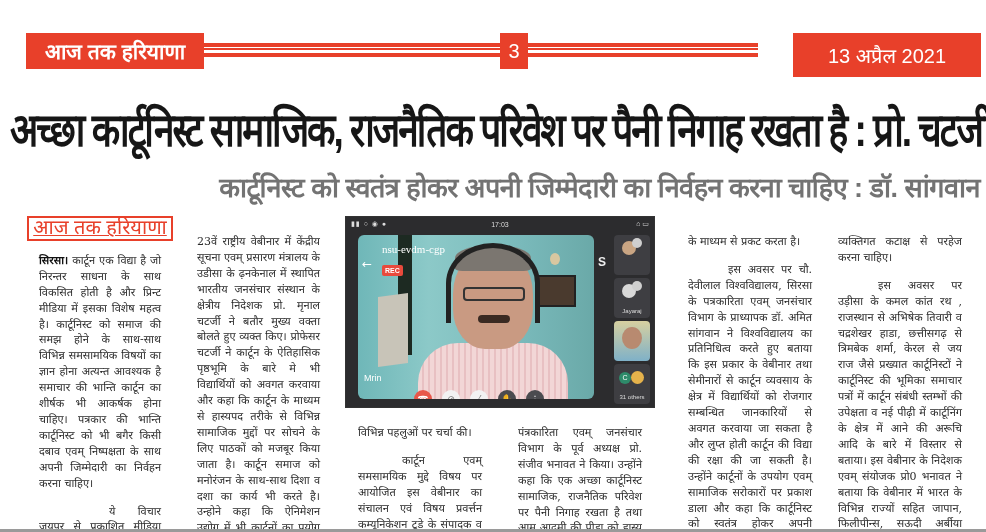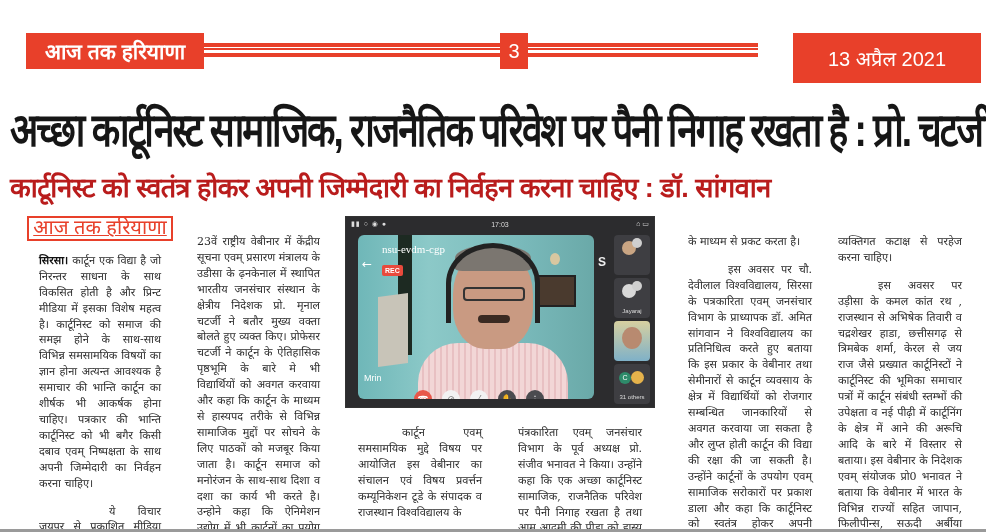--- a/index.html
+++ b/index.html
@@ -8,29 +8,29 @@
 
   
   .masthead { position: absolute; top: 33px; left: 13px; width: 965px; height: 36px; }
   .mh-rule { position: absolute; left: 190px; right: 220px; top: 10px; height: 14px;
              border-top: 4px solid #e8402a; border-bottom: 4px solid #e8402a; }
   .mh-rule::after { content: ""; position: absolute; left: 0; right: 0; top: 1px; height: 2px; background: #e8402a; }
   .mh-box { position: absolute; top: 0; height: 36px; background: #e8402a; color: #fff;
             font-family: "Liberation Sans", sans-serif; font-weight: bold; display: flex; align-items: center; justify-content: center; }
   .mh-brand { left: 13px; width: 178px; font-size: 21px; }
   .mh-page { left: 487px; width: 28px; font-size: 20px; font-weight: normal; }
-  .mh-date { left: 780px; width: 188px; height: 50px; font-size: 20px; font-weight: normal; }
+  .mh-date { left: 780px; width: 188px; height: 44px; font-size: 20px; font-weight: normal; }
 
   
   .headline { position: absolute; top: 96px; left: 10px; width: 970px; text-align: center;
               font-family: "Liberation Sans", sans-serif; font-weight: bold; font-size: 37px;
               letter-spacing: -2px; color: #161616; transform: scaleY(1.25); transform-origin: top; white-space: nowrap; }
-  .subhead { position: absolute; top: 168px; left: 10px; width: 970px; text-align: left;
+  .subhead { position: absolute; top: 168px; left: 10px; width: 970px; text-align: right;
              font-family: "Liberation Sans", sans-serif; font-weight: bold; font-size: 27px;
-             color: #b91c1c; white-space: nowrap; letter-spacing: -0.5px; }
+             color: #737373; white-space: nowrap; letter-spacing: -0.5px; }
 
   
   .col { position: absolute; top: 222px; font-family: "DejaVu Serif", serif; font-size: 11px;
          line-height: 15.9px; color: #2a2a2a; text-align: justify; }
   .col p { margin: 12px; }
   .col .indent { text-indent: 40px; }
   .col-1 { left: 27px; width: 146px; }
   .col-2 { left: 185px; width: 147px; }
   .col-3 { left: 346px; width: 148px; top: 413px; }
   .col-4 { left: 506px; width: 148px; top: 413px; }
@@ -159,20 +159,21 @@
       </div>
     <div class="tile">
         <div class="c-av">C</div>
         <div class="y-av"></div>
         <span class="lbl">31 others</span>
       </div>
   </div>
 </div>
 
 <div class="col col-3">
+  <p>विभिन्न पहलुओं पर चर्चा की।</p>
   <p class="indent" style="text-indent:44px">कार्टून एवम् समसामयिक मुद्दे विषय पर आयोजित इस वेबीनार का संचालन एवं विषय प्रवर्त्तन कम्यूनिकेशन टूडे के संपादक व राजस्थान विश्वविद्यालय के</p>
 </div>
 
 <div class="col col-4">
   <p>पंत्रकारिता एवम् जनसंचार विभाग के पूर्व अध्यक्ष प्रो. संजीव भनावत ने किया। उन्होंने कहा कि एक अच्छा कार्टूनिस्ट सामाजिक, राजनैतिक परिवेश पर पैनी निगाह रखता है तथा आम आदमी की पीड़ा को हास्य व्यंग</p>
 </div>
 
 <div class="col col-5">
   <p>के माध्यम से प्रकट करता है।</p>
   <p class="indent">इस अवसर पर चौ. देवीलाल विश्वविद्यालय, सिरसा के पत्रकारिता एवम् जनसंचार विभाग के प्राध्यापक डॉ. अमित सांगवान ने विश्वविद्यालय का प्रतिनिधित्व करते हुए बताया कि इस प्रकार के वेबीनार तथा सेमीनारों से कार्टून व्यवसाय के क्षेत्र में विद्यार्थियों को रोजगार सम्बन्धित जानकारियों से अवगत करवाया जा सकता है और लुप्त होती कार्टून की विद्या की रक्षा की जा सकती है। उन्होंने कार्टूनों के उपयोग एवम् सामाजिक सरोकारों पर प्रकाश डाला और कहा कि कार्टूनिस्ट को स्वतंत्र होकर अपनी जिम्मेदारी का निर्वहन करना चाहिए और व्यवस्था पर तो कटाक्ष करना चाहिए लेकिन</p>

